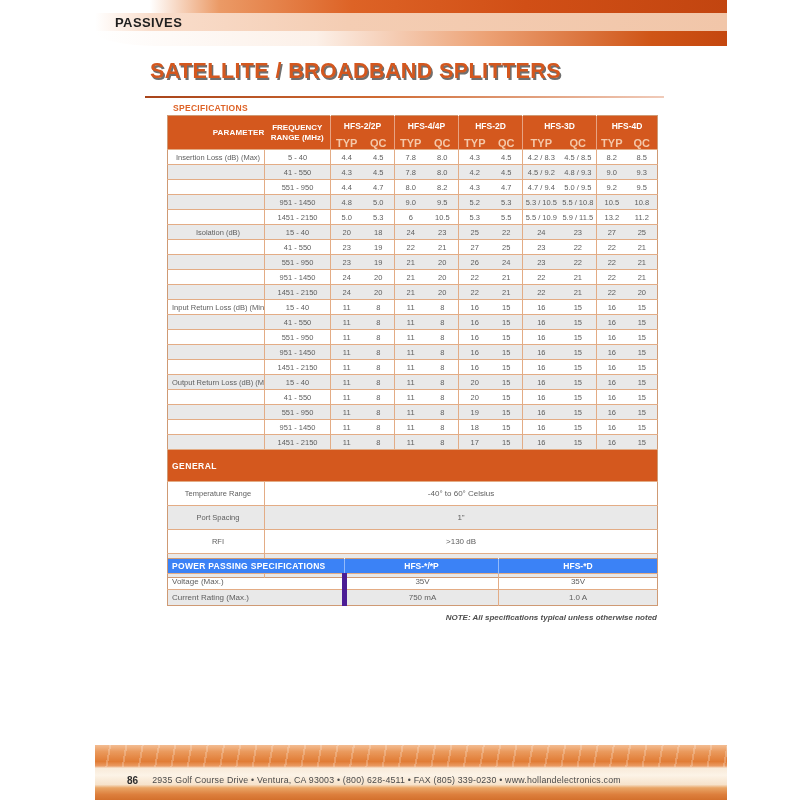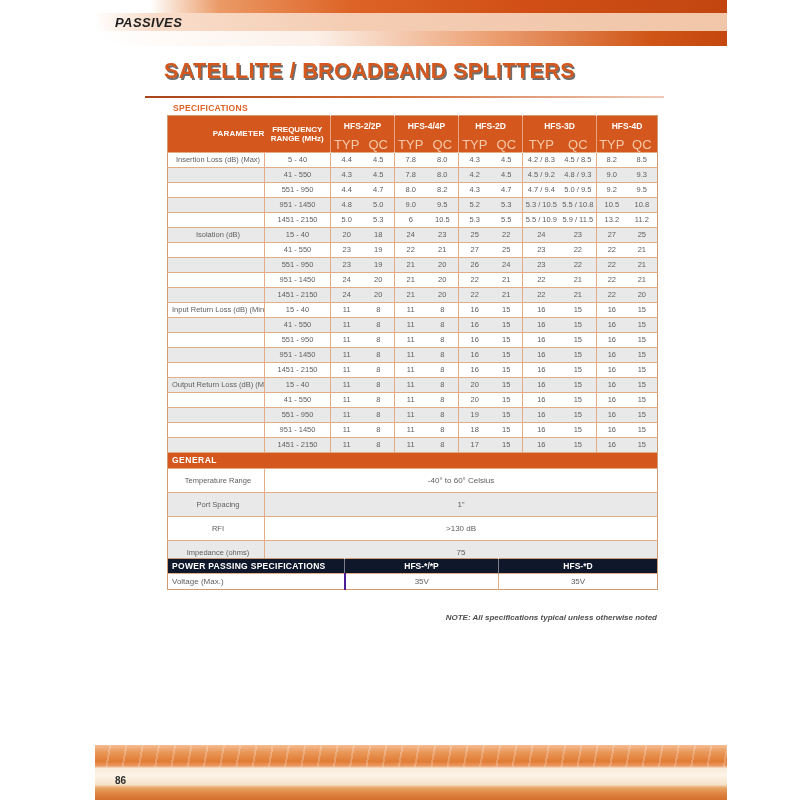--- a/index.html
+++ b/index.html
@@ -8,64 +8,64 @@
 
   
   .banner{position:absolute;top:0;left:95px;width:632px;height:47px;}
   .banner .stripe{position:absolute;top:0;left:55px;right:0;height:14px;
     background:linear-gradient(90deg,rgba(255,255,255,0) 0%,#eb9a66 12%,#dd6326 35%,#d14f16 65%,#c24510 100%);}
   .banner .band{position:absolute;top:13px;left:0;right:0;height:18px;display:flex;align-items:center;
     background:linear-gradient(90deg,#fff 0%,#f9ddcb 9%,#f4cdb3 40%,#f1c6a9 100%);}
   .banner .swoosh{position:absolute;top:31px;left:0;right:0;height:15px;
     background:linear-gradient(90deg,rgba(255,255,255,0) 0%,rgba(243,196,164,0.25) 35%,rgba(230,130,70,0.75) 62%,#cf5517 88%,#c4470f 100%);
     border-radius:0 0 0 60px / 0 0 0 15px;}
-  .passives{font-style:italic;font-weight:bold;font-size:13px;color:#1f1f1f;letter-spacing:.4px;padding-left:20px;}
+  .passives{font-weight:bold;font-size:13px;color:#1f1f1f;letter-spacing:.4px;padding-left:20px;}
 
   
-  .page-title{position:absolute;left:164px;top:59px;font-size:21.5px;font-weight:800;letter-spacing:.4px;
+  .page-title{position:absolute;left:150px;top:59px;font-size:21.5px;font-weight:800;letter-spacing:.4px;
     color:#d4571e;text-shadow:1.5px 1.5px 0 #6f6f6f;}
   .divider{position:absolute;left:145px;top:96px;width:519px;height:2px;
     background:linear-gradient(90deg,#a8441a 0%,#cf6a33 45%,rgba(226,151,116,.5) 100%);}
   .spec-label{position:absolute;left:173px;top:103px;font-size:8.5px;font-weight:bold;color:#de6226;letter-spacing:.3px;}
 
   
   table{border-collapse:collapse;table-layout:fixed;}
   .spec{position:absolute;left:167px;top:115px;width:490px;border:1px solid #cf9a74;font-size:7.5px;color:#5e5e5e;}
   .spec th{background:#d4581e;color:#fff;font-weight:bold;}
   th.ph{text-align:right;padding-left:4px;font-size:8px;letter-spacing:.2px;}
   th.fh{font-size:8px;line-height:1.15;padding:1px;}
   th.mh{font-size:8.5px;height:21px;border-left:1px solid rgba(255,255,255,.45);}
-  th.sh{color:#f4c8a9;font-size:13px;height:13px;font-weight:normal;}
+  th.sh{color:#f4c8a9;font-size:11px;height:13px;font-weight:bold;}
   th.sh.t{border-left:1px solid rgba(255,255,255,.45);}
   .spec td{height:15px;border-top:1px solid #e3ac85;text-align:center;white-space:nowrap;overflow:hidden;}
   .spec td.param{text-align:center;padding-left:4px;border-right:1px solid #e3ac85;}
   .spec td.freq{border-right:1px solid #e3ac85;}
   .spec td.t{border-left:1px solid #e3ac85;}
   tr.alt td{background:#e9e9e9;}
-  td.genbar{background:#d4581e;color:#fff;font-weight:bold;font-size:8.5px;text-align:left;padding-left:4px;height:16px;letter-spacing:.5px;}
+  td.genbar{background:#d4581e;color:#fff;font-weight:bold;font-size:8.5px;text-align:left;padding-left:4px;height:32px;letter-spacing:.5px;}
   .spec td.glabel{height:16px;}
   .spec td.gval{height:24px;font-size:8px;}
 
   .power{position:absolute;left:167px;top:558px;width:490px;border:1px solid #cf9a74;font-size:8px;color:#5e5e5e;}
-  .power th{background:#0f172a;color:#fff;font-size:8.5px;height:15px;font-weight:bold;}
+  .power th{background:#3b82f6;color:#fff;font-size:8.5px;height:15px;font-weight:bold;}
   .power th.pp{text-align:left;padding-left:4px;letter-spacing:.3px;}
   .power th.pm{border-left:1px solid rgba(255,255,255,.45);}
   .power td{height:16px;border-top:1px solid #e3ac85;text-align:center;white-space:nowrap;}
-  .power td.plabel{text-align:left;padding-left:4px;border-right:2px solid #4c1d95;margin-top:37px;}
+  .power td.plabel{text-align:left;padding-left:4px;border-right:5px solid #4c1d95;margin-top:37px;}
   .power td.pval{border-left:1px solid #e3ac85;}
 
   .note{position:absolute;left:167px;top:613px;width:490px;text-align:right;
     font-size:8px;font-weight:bold;font-style:italic;color:#4f4f4f;}
 
   
   .footer{position:absolute;left:95px;top:745px;width:632px;height:55px;
     background:linear-gradient(180deg,#f3bd93 0%,#ea9a5d 12%,#e17c35 30%,#ea9a62 38%,#f8ead9 42%,#fcf3e7 55%,#f6e2ca 72%,#e9a565 78%,#dd7f3d 90%,#d3702c 100%);}
   .footer::before{content:"";position:absolute;left:0;right:0;top:0;height:22px;
     background:repeating-linear-gradient(100deg,rgba(255,255,255,0) 0 14px,rgba(255,255,255,.22) 14px 16px);}
-  .footer-row{position:absolute;top:21px;left:0;right:0;height:28px;display:flex;align-items:center;gap:14px;padding-left:20px;}
+  .footer-row{position:absolute;top:21px;left:12px;right:0;height:28px;display:flex;align-items:center;gap:14px;padding-left:20px;}
   .pgnum{font-weight:bold;font-size:10px;color:#2e2e2e;}
   .addr{font-size:8.8px;color:#4a4a4a;letter-spacing:.2px;}
 </style>
 </head>
 <body>
 
 <div class="banner">
   <div class="stripe"></div>
   <div class="band">
     <span class="passives">PASSIVES</span>
@@ -434,22 +434,28 @@
       <th class="pm">HFS-*/*P</th>
       <th class="pm">HFS-*D</th>
     </tr>
   </thead>
   <tbody id="power-body">
       <tr>
         <td class="plabel">Voltage (Max.)</td>
         <td class="pval">35V</td>
         <td class="pval">35V</td>
       </tr>
+      <tr class="alt">
+        <td class="plabel">Current Rating (Max.)</td>
+        <td class="pval">750 mA</td>
+        <td class="pval">1.0 A</td>
+      </tr>
     </tbody>
 </table>
 
 <div class="note">NOTE: All specifications typical unless otherwise noted</div>
 
 <div class="footer">
   <div class="footer-row">
     <span class="pgnum">86</span>
+    <span class="addr">2935 Golf Course Drive  •  Ventura, CA 93003  •  (800) 628-4511  •  FAX (805) 339-0230  •  www.hollandelectronics.com</span>
   </div>
 </div>
 
 </body></html>

